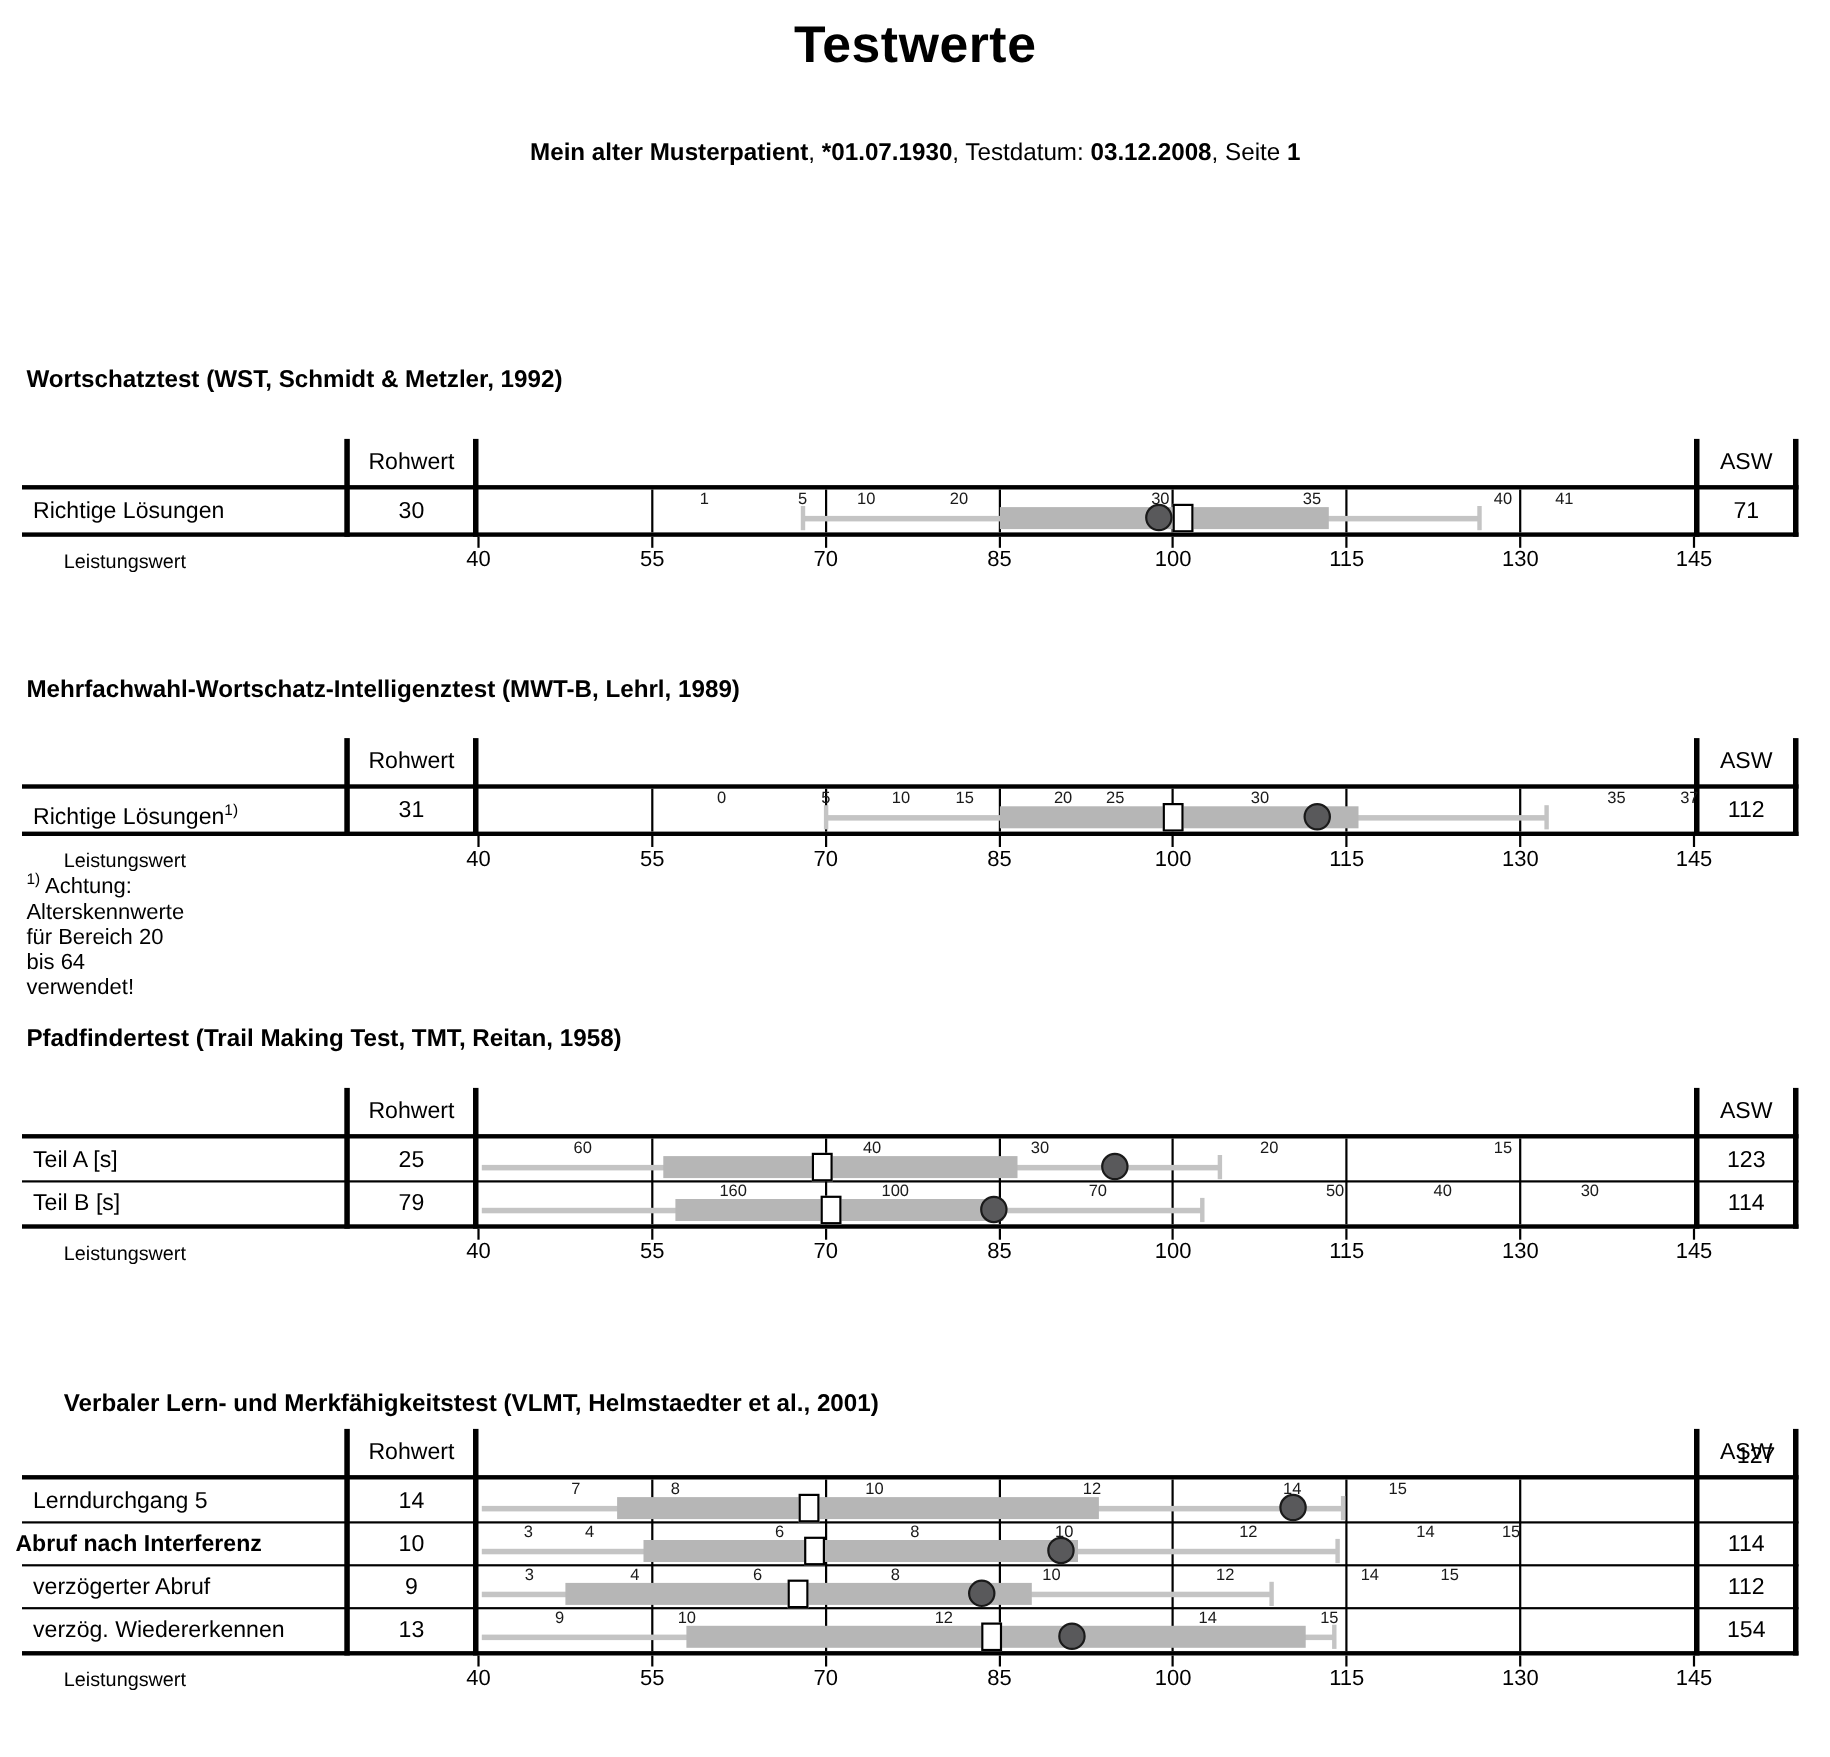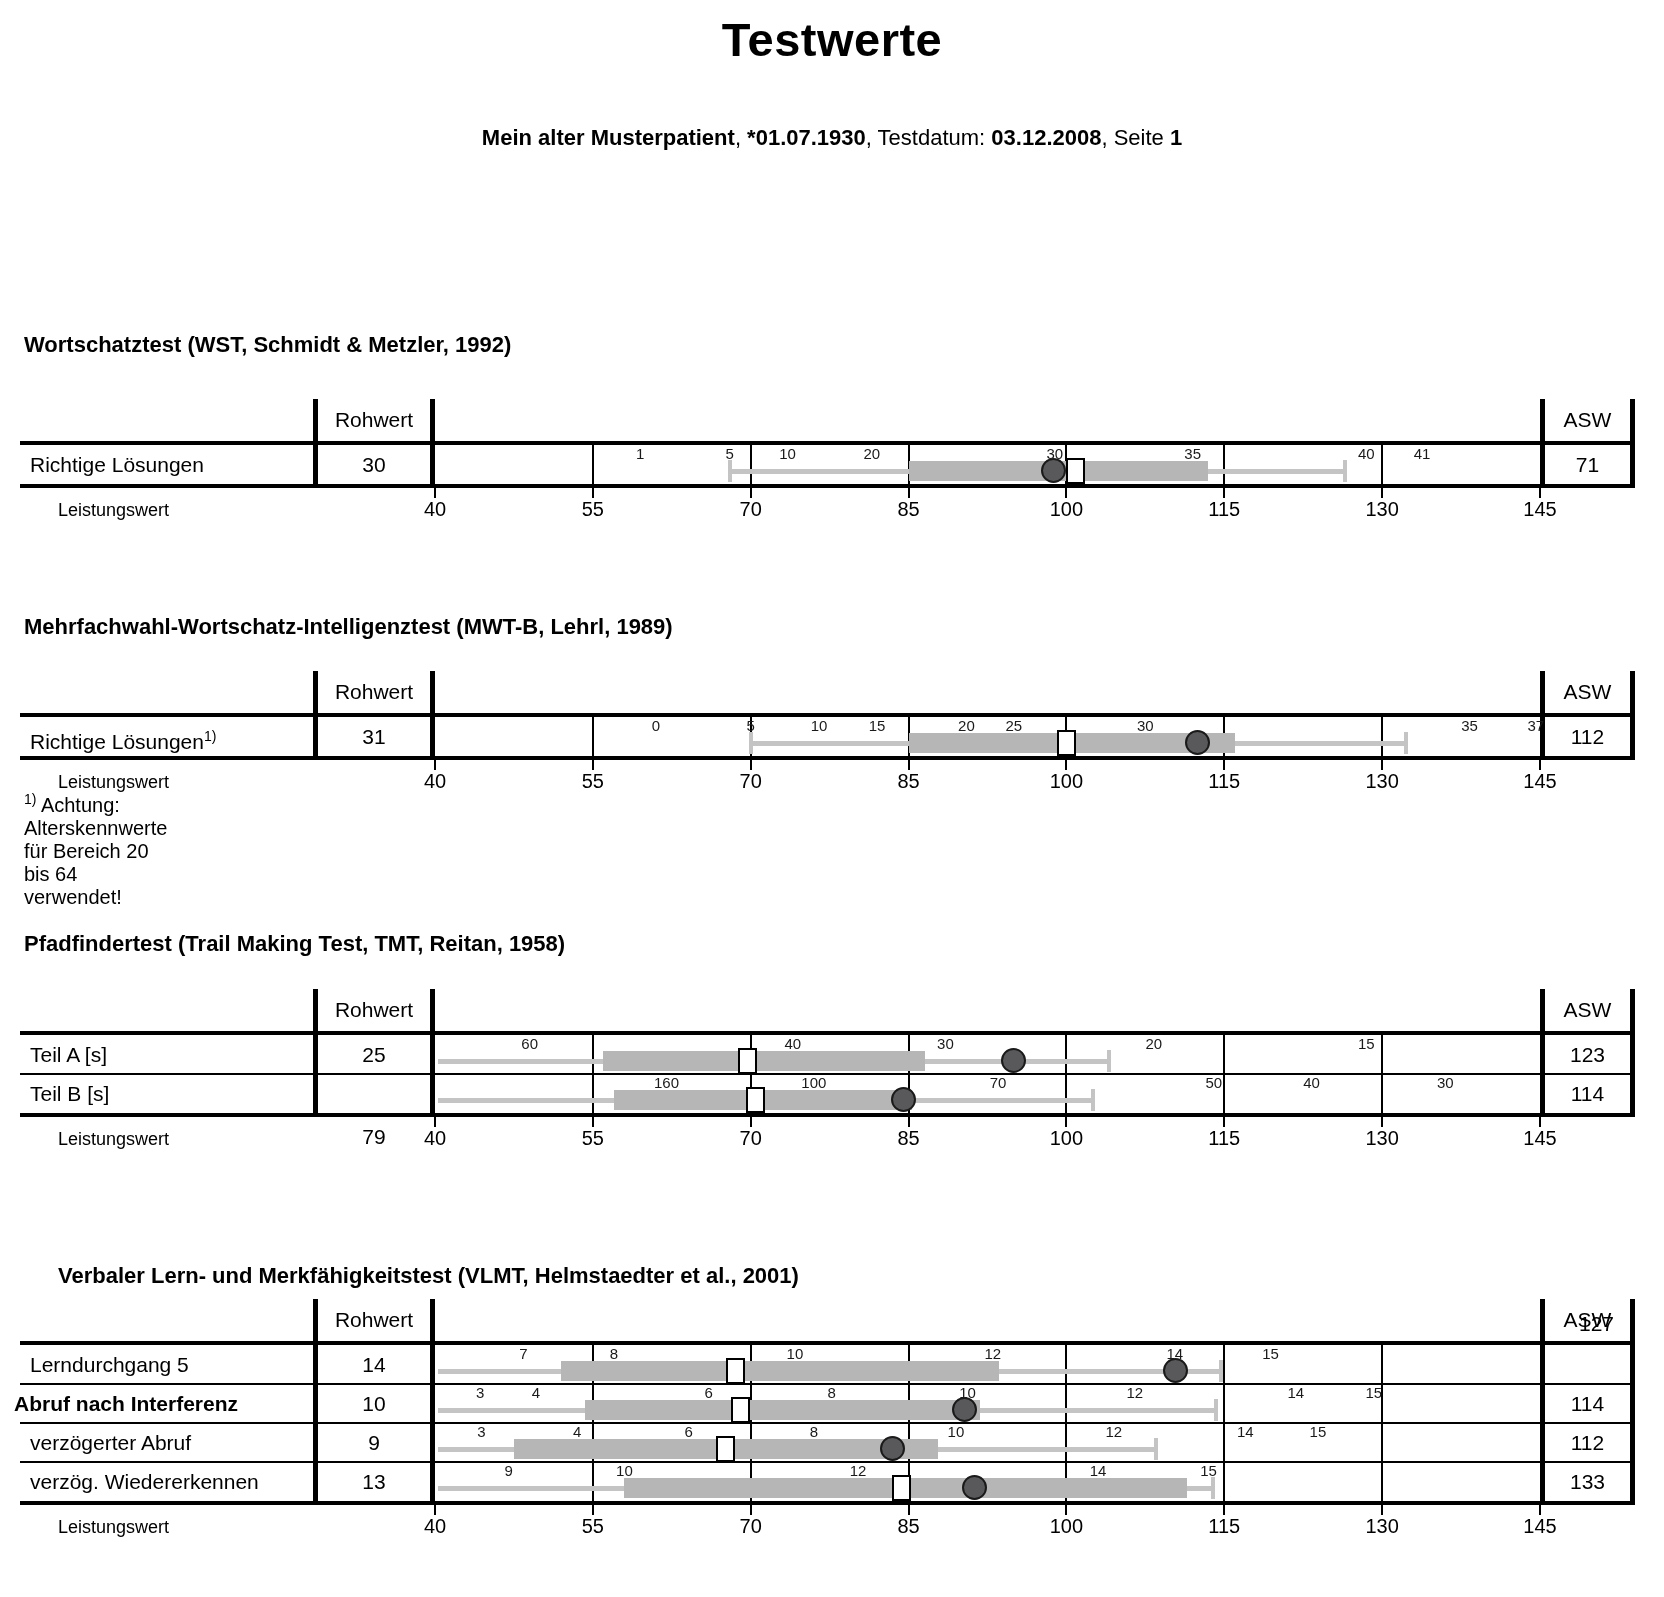--- a/index.html
+++ b/index.html
@@ -172,21 +172,21 @@
           <div class="bar" style="left: 168.381px; width: 322.029px; background: rgb(182, 182, 182);"></div>
           <div class="square" style="left: 303.057px; background: rgb(255, 255, 255); border-color: rgb(0, 0, 0);"></div>
           <div class="circle" style="left: 566.31px; background: rgb(89, 89, 91); border-color: rgb(26, 26, 26);"></div>
           <div class="landmark" style="left: 94.7143px;">60</div>
           <div class="landmark" style="left: 357.81px;">40</div>
           <div class="landmark" style="left: 510.405px;">30</div>
           <div class="landmark" style="left: 718.776px;">20</div>
           <div class="landmark" style="left: 931.357px;">15</div>
         </div>
         <div class="rowlabel" style="left: 30px; top: 1074px; height: 39px; line-height: 39px;">Teil B [s]</div>
-        <div class="cellval" style="left: 318px; top: 1074px; width: 112px; line-height: 39px; margin-top: 43px;">79</div>
+        <div class="cellval" style="left: 318px; top: 1074px; width: 112px; line-height: 39px;">79</div>
         <div class="cellval" style="left: 1545px; top: 1074px; width: 85px; line-height: 39px;">114</div>
         <div class="scale" style="left: 435px; top: 1074px; width: 1105px; height: 39px;">
           <div class="grid" style="left: 156.857px; height: 39px;"></div>
           <div class="grid" style="left: 314.714px; height: 39px;"></div>
           <div class="grid" style="left: 472.571px; height: 39px;"></div>
           <div class="grid" style="left: 630.429px; height: 39px;"></div>
           <div class="grid" style="left: 788.286px; height: 39px;"></div>
           <div class="grid" style="left: 946.143px; height: 39px;"></div>
           <div class="whisker" style="left: 3.15714px; top: 24px; width: 654.581px; background: rgb(196, 196, 196);"></div>
           <div class="cap" style="left: 655.738px; background: rgb(196, 196, 196);"></div>
@@ -296,21 +296,21 @@
           <div class="landmark" style="left: 142.071px;">4</div>
           <div class="landmark" style="left: 253.624px;">6</div>
           <div class="landmark" style="left: 378.857px;">8</div>
           <div class="landmark" style="left: 520.929px;">10</div>
           <div class="landmark" style="left: 678.786px;">12</div>
           <div class="landmark" style="left: 810.333px;">14</div>
           <div class="landmark" style="left: 882.948px;">15</div>
         </div>
         <div class="rowlabel" style="left: 30px; top: 1462px; height: 39px; line-height: 39px;">verzög. Wiedererkennen</div>
         <div class="cellval" style="left: 318px; top: 1462px; width: 112px; line-height: 39px;">13</div>
-        <div class="cellval" style="left: 1545px; top: 1462px; width: 85px; line-height: 39px;">133</div>
+        <div class="cellval" style="left: 1545px; top: 1462px; width: 85px; line-height: 39px;">154</div>
         <div class="scale" style="left: 435px; top: 1462px; width: 1105px; height: 39px;">
           <div class="grid" style="left: 156.857px; height: 39px;"></div>
           <div class="grid" style="left: 314.714px; height: 39px;"></div>
           <div class="grid" style="left: 472.571px; height: 39px;"></div>
           <div class="grid" style="left: 630.429px; height: 39px;"></div>
           <div class="grid" style="left: 788.286px; height: 39px;"></div>
           <div class="grid" style="left: 946.143px; height: 39px;"></div>
           <div class="whisker" style="left: 3.15714px; top: 24px; width: 774.552px; background: rgb(196, 196, 196);"></div>
           <div class="cap" style="left: 775.71px; background: rgb(196, 196, 196);"></div>
           <div class="bar" style="left: 189.429px; width: 563.024px; background: rgb(182, 182, 182);"></div>

